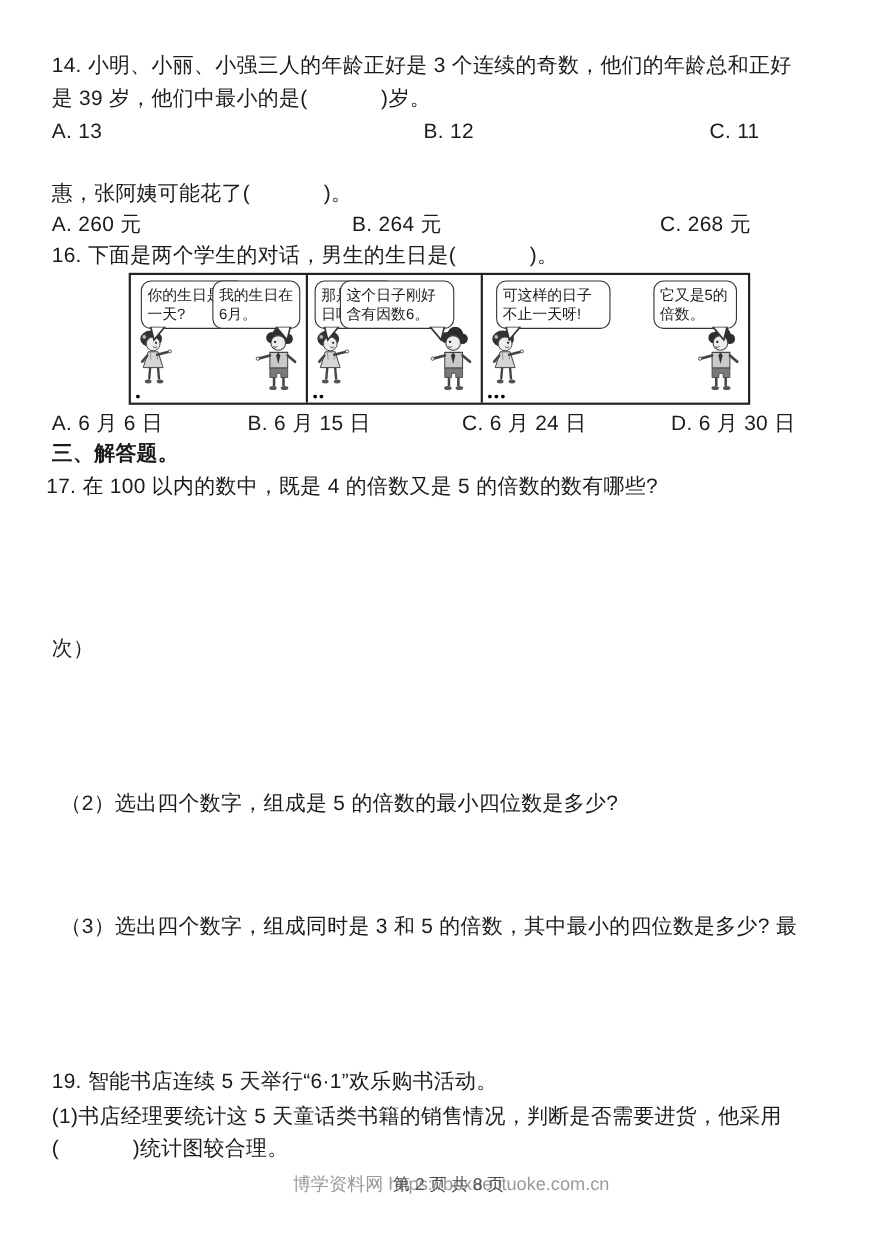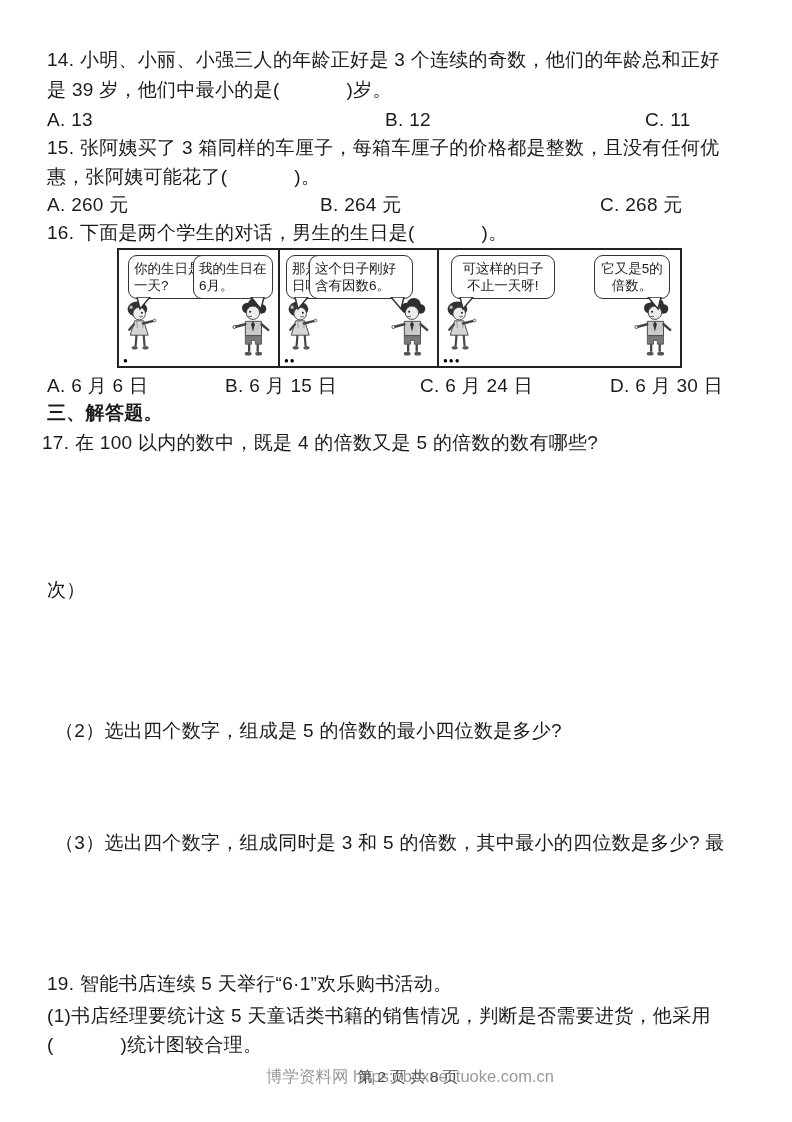--- a/index.html
+++ b/index.html
@@ -24,21 +24,21 @@
   
   .comic{
     position:absolute;left:117px;top:248px;
     width:565px;height:120px;
     border:2px solid #222;
     box-sizing:border-box;
     display:flex;
     background:#fff;
   }
   .panel{position:relative;flex:0 0 159px;box-sizing:border-box;}
-  .panel.p3{flex:1 1 auto;text-align:center;}
+  .panel.p3{flex:1 1 auto;}
   .panel + .panel{border-left:2px solid #222;}
   .bubble{
     position:absolute;top:5px;
     border:1.5px solid #333;
     border-radius:9px;
     background:#fff;
     font-size:13.5px;
     line-height:17px;
     padding:4px 5px;
     z-index:2;
@@ -80,21 +80,20 @@
 <body>
 
 <div class="page">
 
   <div class="line" style="left:47px;top:48px">14. 小明、小丽、小强三人的年龄正好是 3 个连续的奇数，他们的年龄总和正好</div>
   <div class="line" style="left:47px;top:78px">是 39 岁，他们中最小的是(            )岁。</div>
   <span class="line" style="left:47px;top:108px">A. 13</span>
   <span class="line" style="left:385px;top:108px">B. 12</span>
   <span class="line" style="left:645px;top:108px">C. 11</span>
 
-  <div class="line" style="left:47px;top:136px">15. 张阿姨买了 3 箱同样的车厘子，每箱车厘子的价格都是整数，且没有任何优</div>
   <div class="line" style="left:47px;top:165px">惠，张阿姨可能花了(            )。</div>
   <span class="line" style="left:47px;top:193px">A. 260 元</span>
   <span class="line" style="left:320px;top:193px">B. 264 元</span>
   <span class="line" style="left:600px;top:193px">C. 268 元</span>
 
   <div class="line" style="left:47px;top:221px">16. 下面是两个学生的对话，男生的生日是(            )。</div>
 
   <div class="comic">
 
     <div class="panel">

